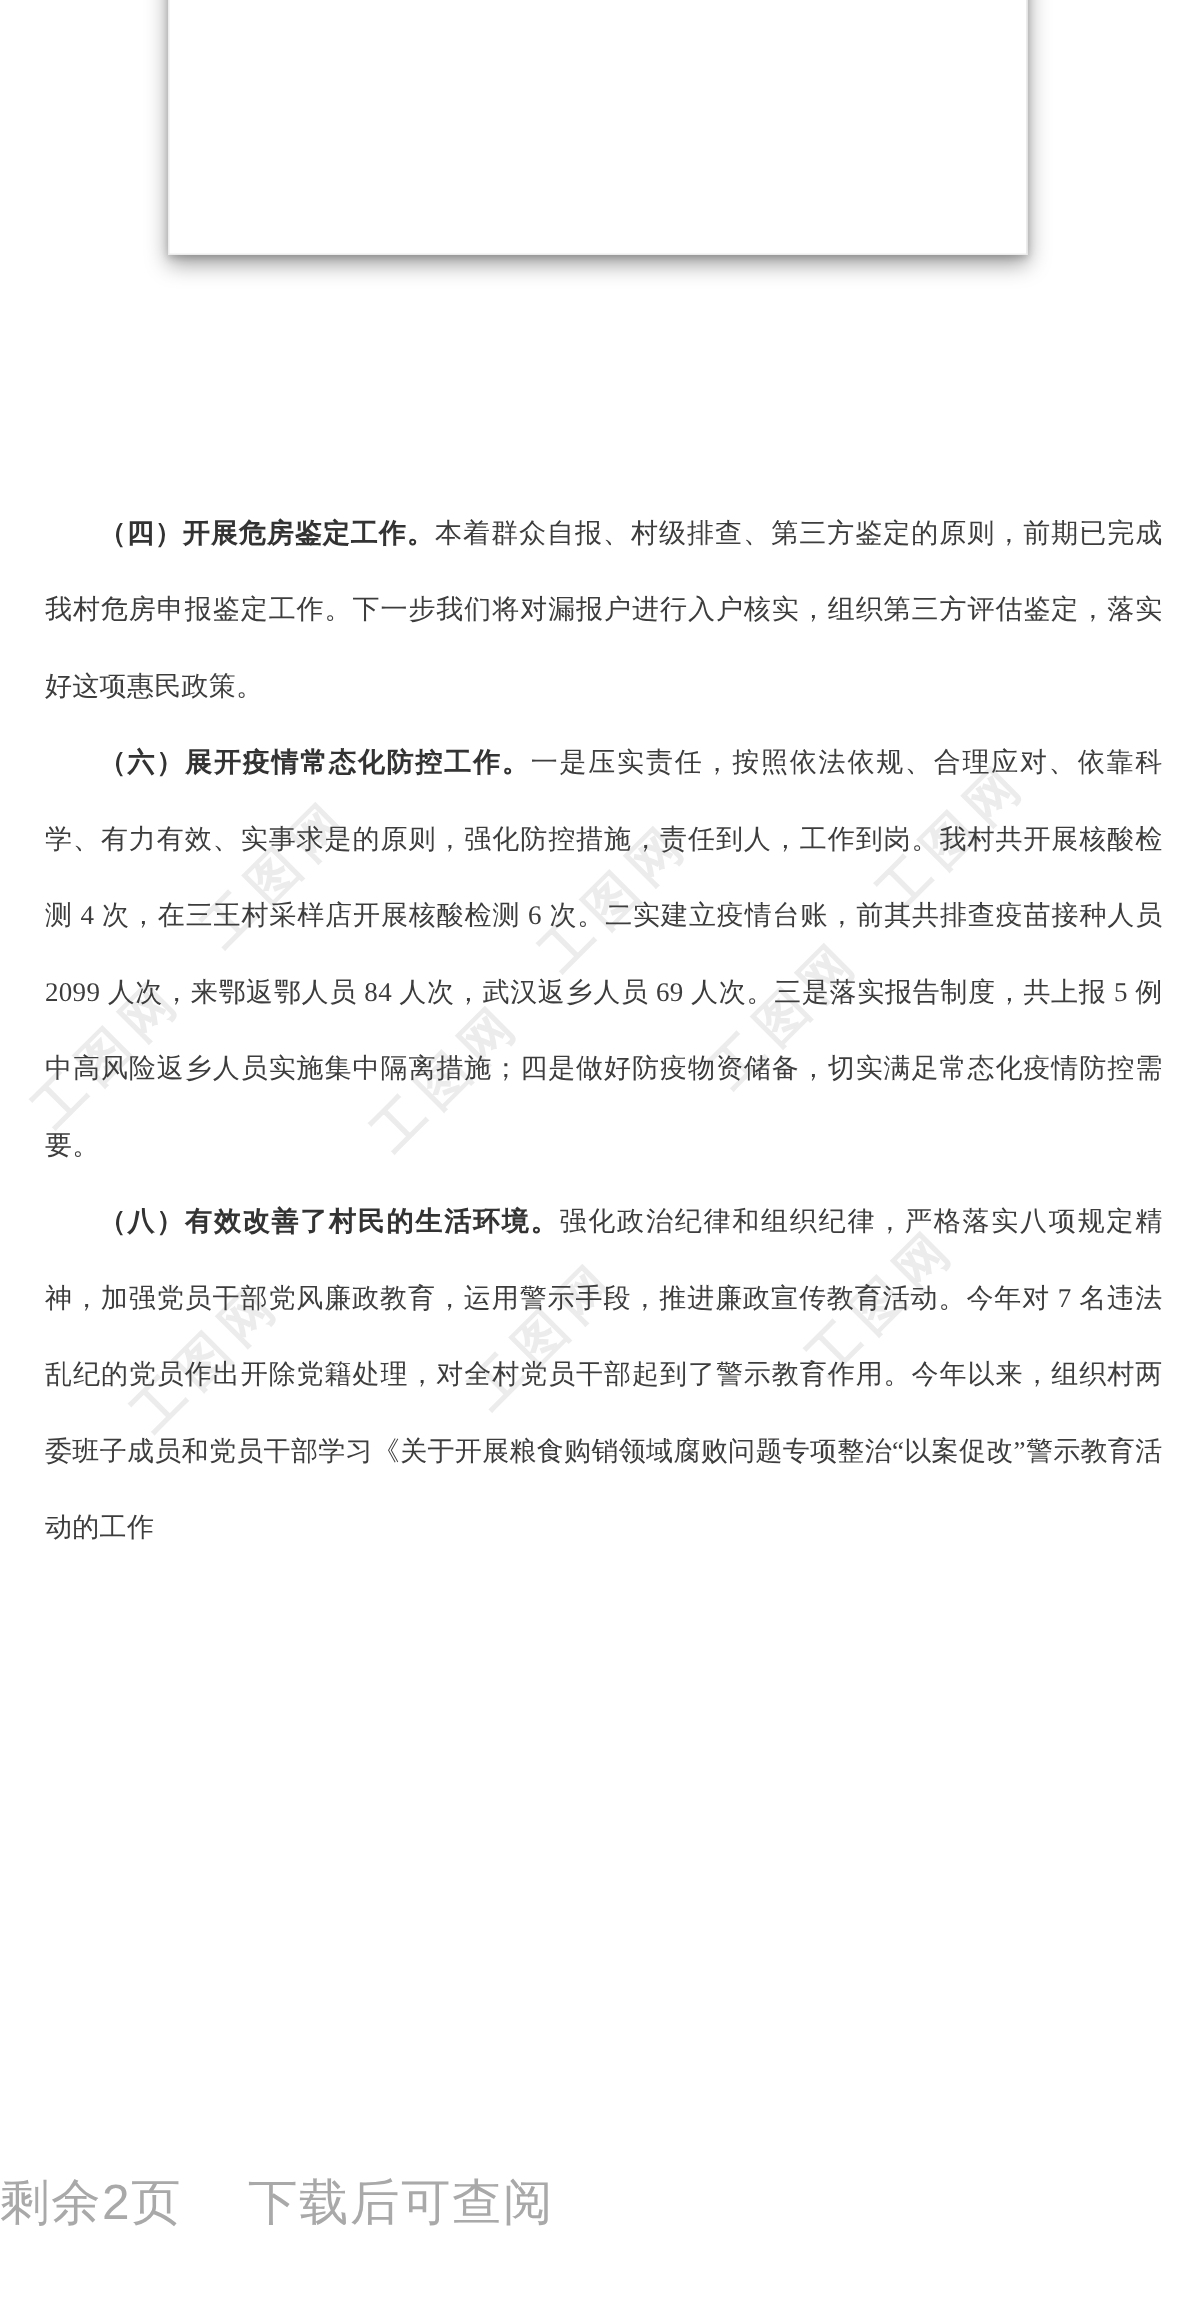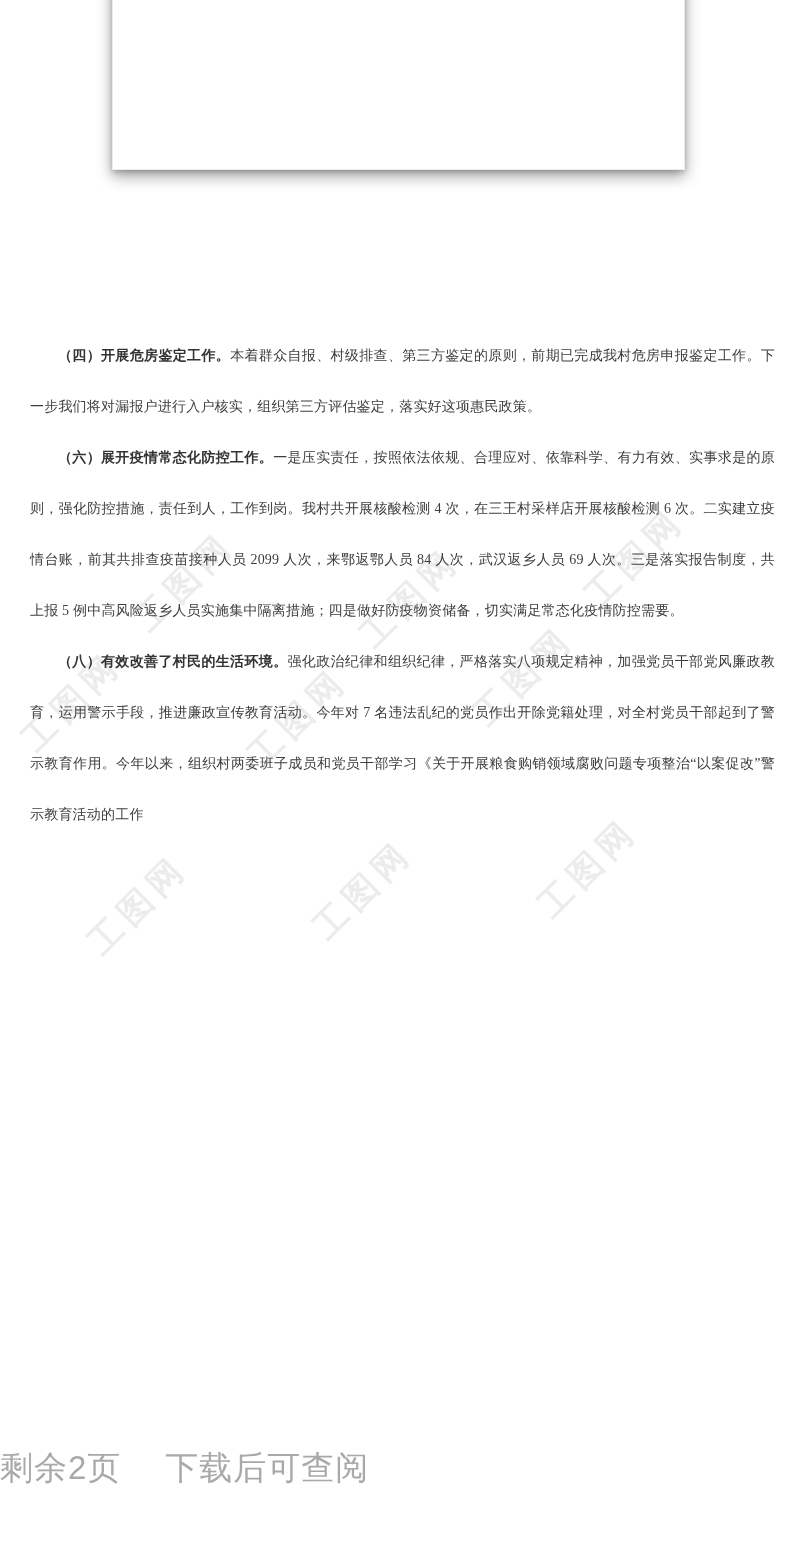--- a/index.html
+++ b/index.html
@@ -44,21 +44,21 @@
     color: rgba(125,125,125,0.15);
     white-space: nowrap;
   }
 
   
   .doc-text {
     position: absolute;
     left: 30px;
     top: 330px;
     width: 745px;
-    font-size: 14px;
+    font-size: 18px;
     line-height: 51px;
     letter-spacing: 0.2px;
     color: #3d3d3d;
     text-align: justify;
     text-justify: inter-character;
   }
   .doc-text p {
     margin: 0;
     padding: 0;
     text-indent: 2em;

